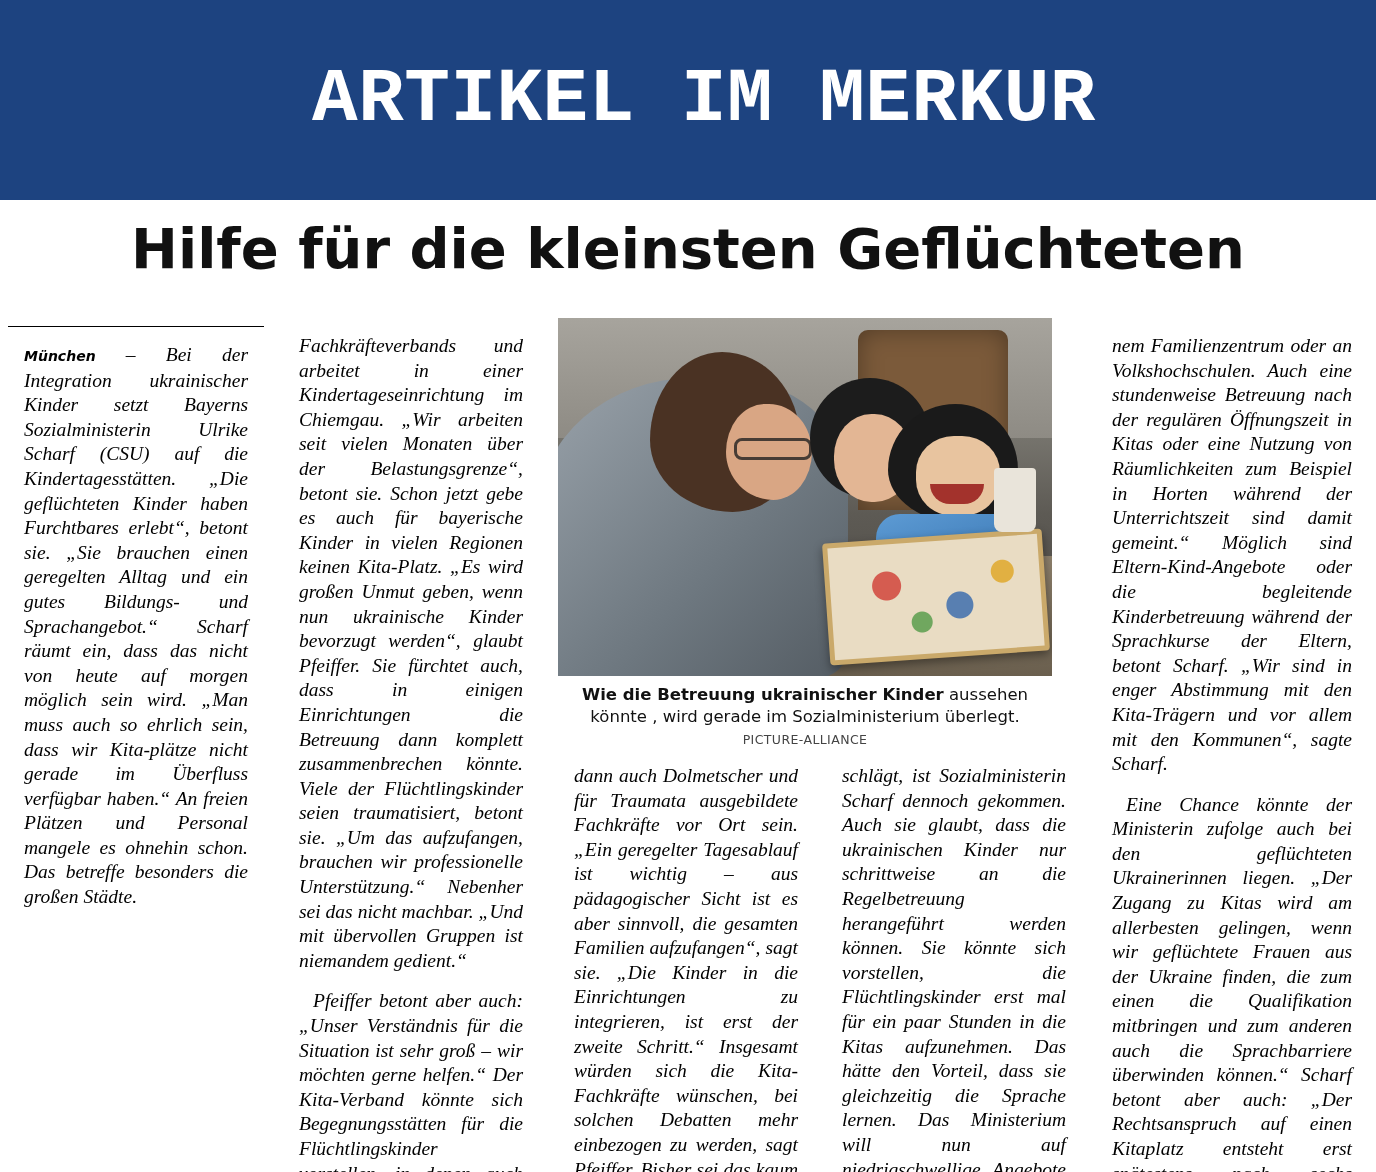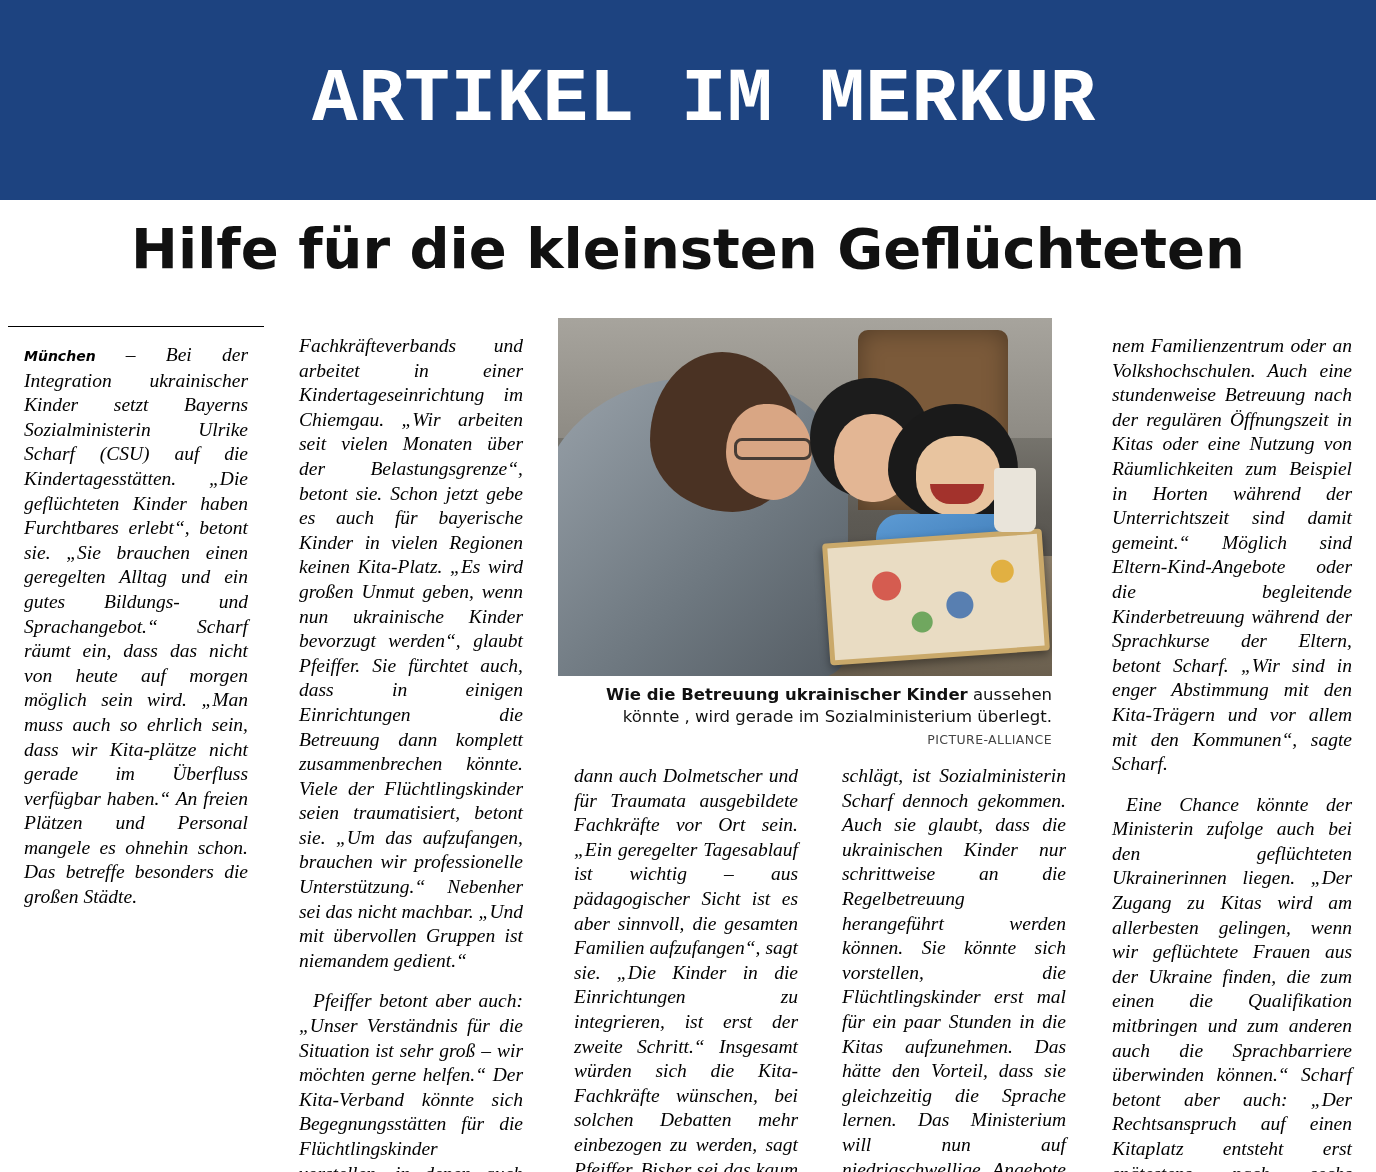--- a/index.html
+++ b/index.html
@@ -216,21 +216,21 @@
   
   .caption {
     position: absolute;
     left: 550px;
     top: 366px;
     width: 494px;
     font-family: "DejaVu Sans", sans-serif;
     font-size: 16.5px;
     line-height: 22px;
     color: #111;
-    text-align: right;
+    text-align: center;
   }
   .caption b { font-weight: bold; }
   .credit {
     font-size: 12.5px;
     letter-spacing: .4px;
     color: #444;
   }
   
   .col-mid {
     position: absolute;

